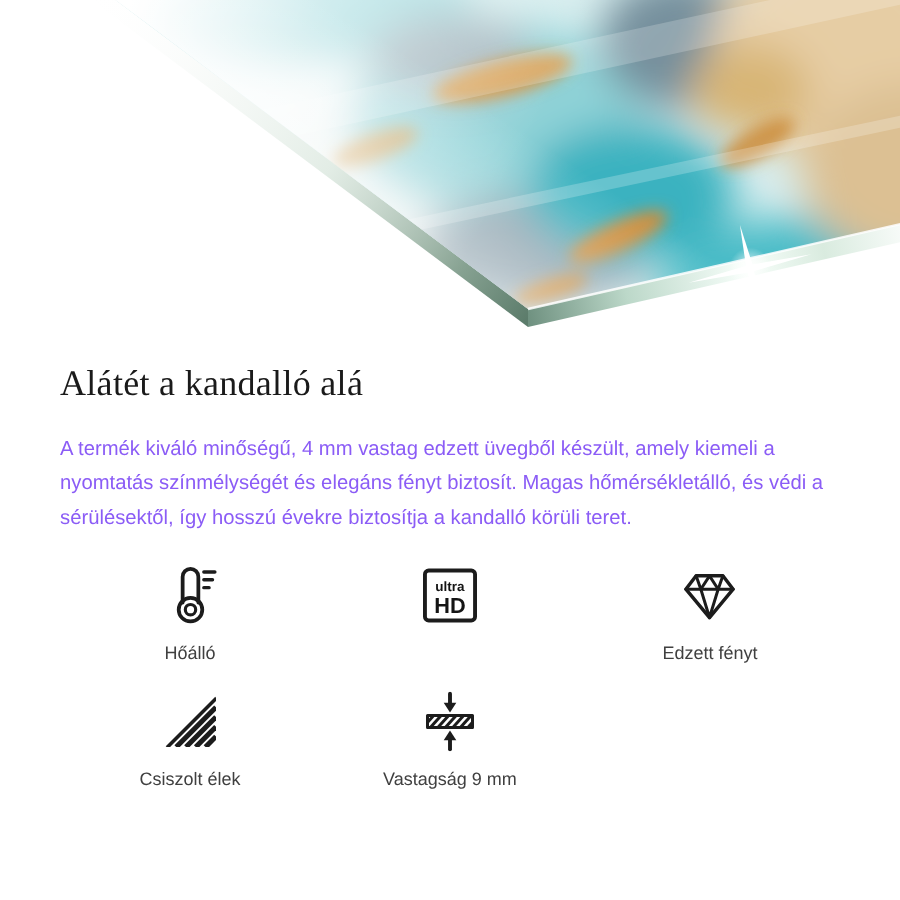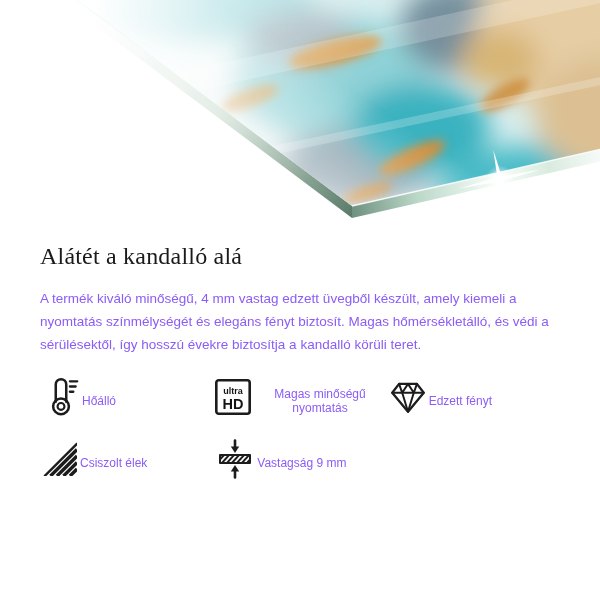--- a/index.html
+++ b/index.html
@@ -18,24 +18,24 @@
   }
   .heading div{white-space:nowrap;}
   .para{
     margin:15px 0 0;max-width:524px;
     font-size:13.5px;line-height:23px;color:#8b5cf6;
   }
   .features{
     display:grid;grid-template-columns:1fr 1fr 1fr;
     row-gap:16px;margin-top:18px;
   }
-  .feature{display:flex;flex-direction:row;align-items:center;}
+  .feature{display:flex;flex-direction:column;align-items:center;}
   .icon-box{height:46px;display:flex;align-items:center;justify-content:center;}
   .feature-label{
-    margin-top:8px;font-size:12px;line-height:14px;color:#8b5cf6;text-align:center;
+    margin-top:8px;font-size:12px;line-height:14px;color:#404040;text-align:center;
   }
   .ico{stroke:#1c1c1c;fill:none;stroke-linecap:round;stroke-linejoin:round;}
   .badge-text{font-family:"Liberation Sans","DejaVu Sans",sans-serif;fill:#141414;font-weight:bold;}
 </style>
 </head>
 <body>
 
 <div class="page">
 
   <div class="hero">
@@ -143,21 +143,20 @@
       </div>
 
       <div class="feature">
         <div class="icon-box">
           <svg width="40" height="40" viewBox="0 0 40 40">
             <rect class="ico" stroke-width="2.6" x="3.3" y="3.3" width="33.4" height="33.4" rx="2.5"></rect>
             <text class="badge-text" x="20" y="17" font-size="9" text-anchor="middle">ultra</text>
             <text class="badge-text" x="20" y="31.5" font-size="14.5" text-anchor="middle">HD</text>
           </svg>
         </div>
-        <div class="feature-label">Magas minőségű nyomtatás</div>
       </div>
 
 
       <div class="feature">
         <div class="icon-box">
           <svg width="42" height="40" viewBox="0 0 40 38">
             <path class="ico" stroke-width="2.2" d="M11.5 6.5 H28.5 L35 15 L20 33 L5 15 Z"></path>
             <path class="ico" stroke-width="1.9" d="M5 15 H35"></path>
             <path class="ico" stroke-width="1.9" d="M11.5 6.5 L14.5 15 L20 6.5 L25.5 15 L28.5 6.5 M14.5 15 L20 33 L25.5 15"></path>
           </svg>

